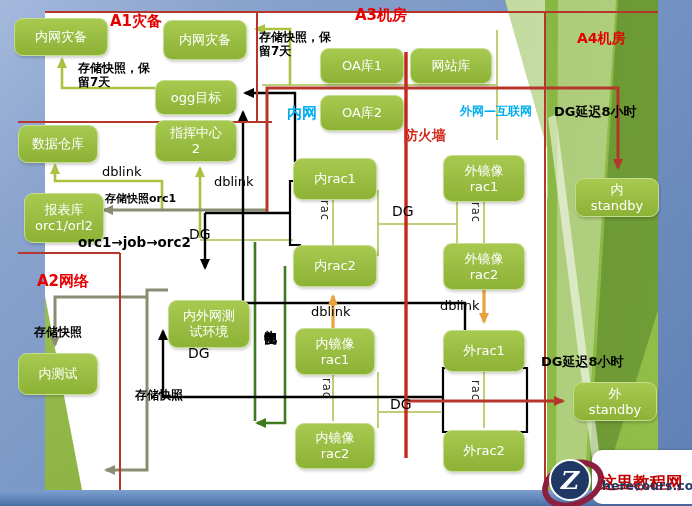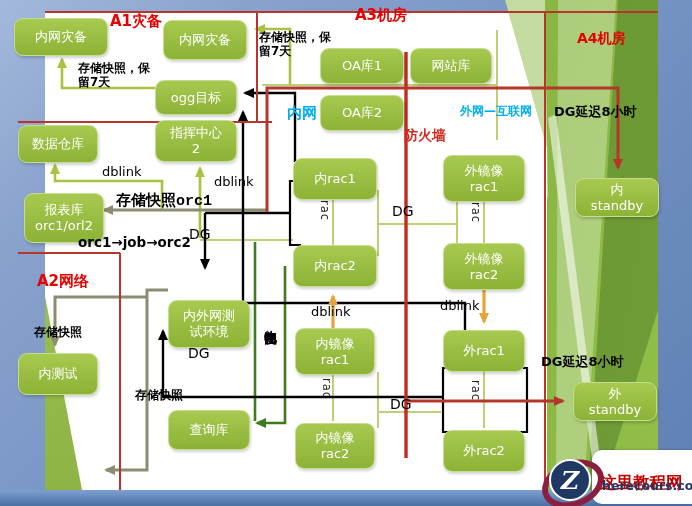--- a/index.html
+++ b/index.html
@@ -174,32 +174,31 @@
   <div class="node" style="left:443px;top:243px;width:80px;height:45px;">外镜像
 rac2</div>
   <div class="node" style="left:575px;top:178px;width:82px;height:37px;">内
 standby</div>
   <div class="node" style="left:168px;top:276px;width:80px;height:46px;margin-top:24px;">内外网测
 试环境</div>
   <div class="node" style="left:295px;top:328px;width:78px;height:45px;">内镜像
 rac1</div>
   <div class="node" style="left:443px;top:330px;width:80px;height:40px;">外rac1</div>
   <div class="node" style="left:18px;top:353px;width:78px;height:40px;">内测试</div>
-  <div class="node" style="left:168px;top:410px;width:80px;height:38px;">查询库</div>
   <div class="node" style="left:295px;top:423px;width:78px;height:44px;">内镜像
 rac2</div>
   <div class="node" style="left:443px;top:430px;width:80px;height:40px;">外rac2</div>
   <div class="node" style="left:573px;top:382px;width:82px;height:37px;">外
 standby</div>
 
   <div class="lbl b wrap" style="left:78px;top:62px;font-size:12px;">存储快照，保
 留7天</div>
   <div class="lbl b wrap" style="left:259px;top:31px;font-size:12px;">存储快照，保
 留7天</div>
-  <div class="lbl b" style="left:116px;top:193px;font-size:15px;font-family:Liberation Mono, monospace;">存储快照orc1</div>
+  <div class="lbl b" style="left:105px;top:193px;font-size:11px;">存储快照orc1</div>
   <div class="lbl b" style="left:78px;top:235px;font-size:13.5px;">orc1→job→orc2</div>
   <div class="lbl" style="left:102px;top:165px;">dblink</div>
   <div class="lbl" style="left:214px;top:175px;">dblink</div>
   <div class="lbl" style="left:311px;top:305px;">dblink</div>
   <div class="lbl" style="left:440px;top:299px;">dblink</div>
   <div class="lbl" style="left:392px;top:203px;font-size:14px;">DG</div>
   <div class="lbl" style="left:189px;top:226px;font-size:14px;">DG</div>
   <div class="lbl" style="left:188px;top:345px;font-size:14px;">DG</div>
   <div class="lbl" style="left:390px;top:396px;font-size:14px;">DG</div>
   <div class="lbl b" style="left:554px;top:105px;font-size:13px;">DG延迟8小时</div>

